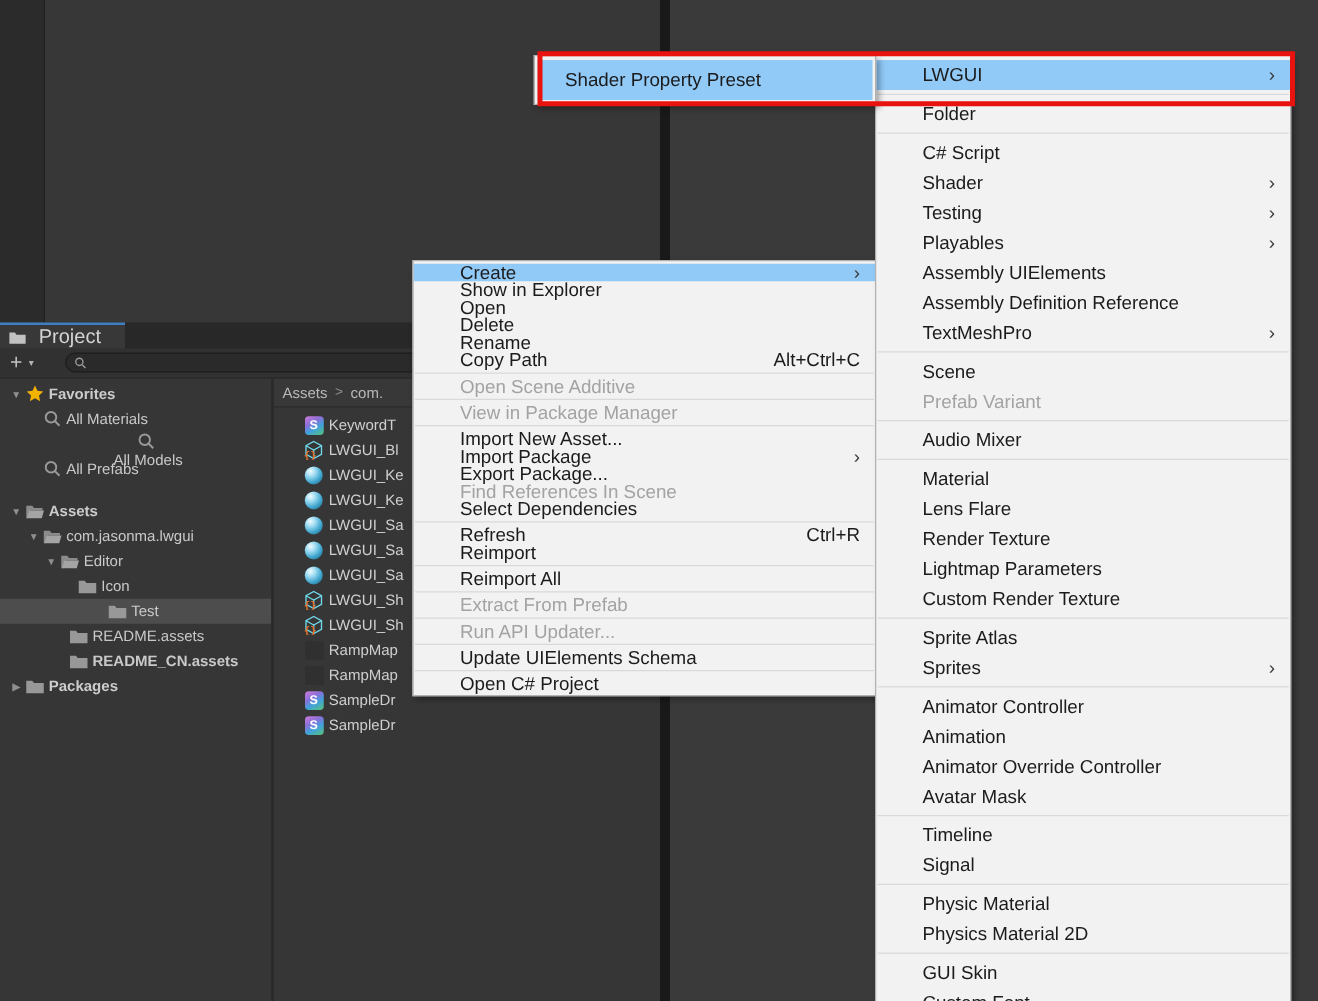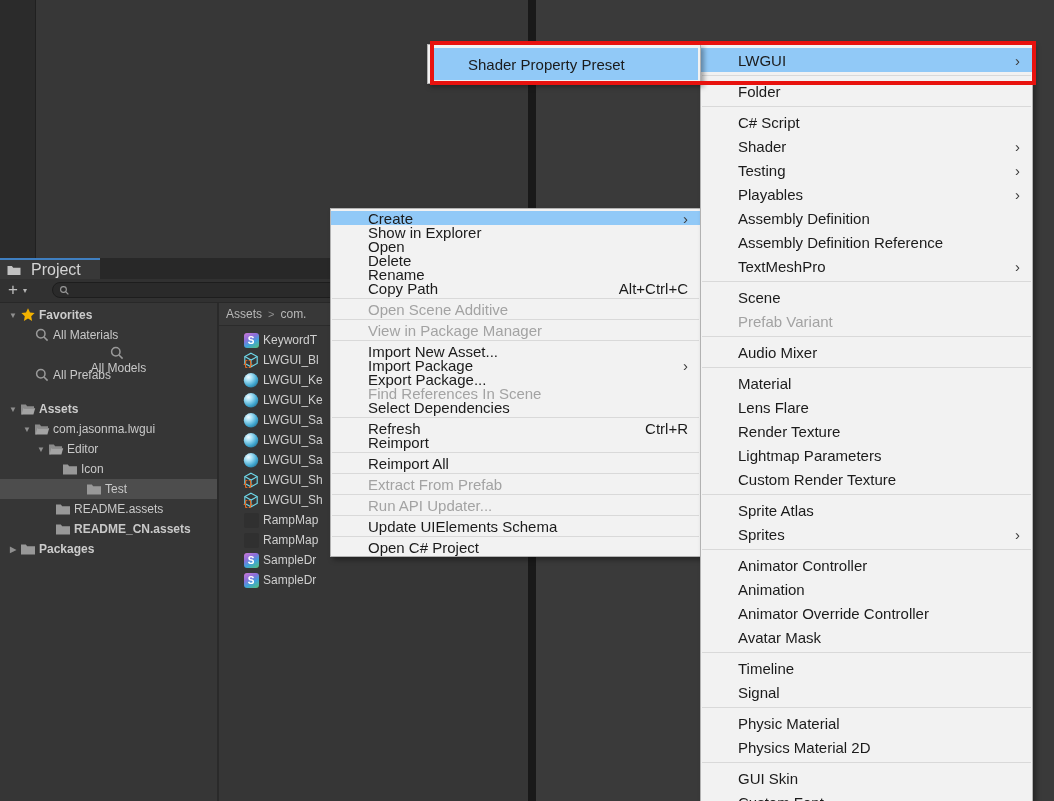--- a/index.html
+++ b/index.html
@@ -62,21 +62,21 @@
   .menu-item .mi-arrow{position:absolute;right:12px;top:0;bottom:0;display:flex;align-items:center;
     font-size:15px;color:#3c3c3c;}
   .menu-sep{height:1px;background:#d9d9d9;margin:3px 1px;}
 
   #context-menu{left:330px;top:208px;width:371px;z-index:10;}
   #context-menu .menu-item{height:14px;}
   #create-submenu{left:700px;top:43px;width:333px;z-index:11;}
   #create-submenu{padding-top:4px;}
   #create-submenu .menu-item{height:24px;}
   #lwgui-submenu{left:427px;top:44px;width:274px;z-index:12;padding:3px 2px;}
-  #lwgui-submenu .menu-item{height:32px;padding-left:38px;}
+  #lwgui-submenu .menu-item{height:32px;padding-left:22px;}
 
   #annotation-box{position:absolute;left:430px;top:41px;width:606px;height:44px;
     border:4px solid #e8120e;box-sizing:border-box;z-index:13;pointer-events:none;}
 </style>
 </head>
 <body>
 
 <svg width="0" height="0" style="position:absolute" aria-hidden="true">
   <defs>
     <radialGradient id="matGrad" cx="32%" cy="28%" r="80%">
@@ -446,21 +446,21 @@
     </div>
     <div class="menu-item">
       <span class="mi-label">Testing</span>
       <span class="mi-arrow">›</span>
     </div>
     <div class="menu-item">
       <span class="mi-label">Playables</span>
       <span class="mi-arrow">›</span>
     </div>
     <div class="menu-item">
-      <span class="mi-label">Assembly Definition</span>
+      <span class="mi-label">Assembly UIElements</span>
     </div>
     <div class="menu-item">
       <span class="mi-label">Assembly Definition Reference</span>
     </div>
     <div class="menu-item">
       <span class="mi-label">TextMeshPro</span>
       <span class="mi-arrow">›</span>
     </div>
     <div class="menu-sep"></div>
     <div class="menu-item">

